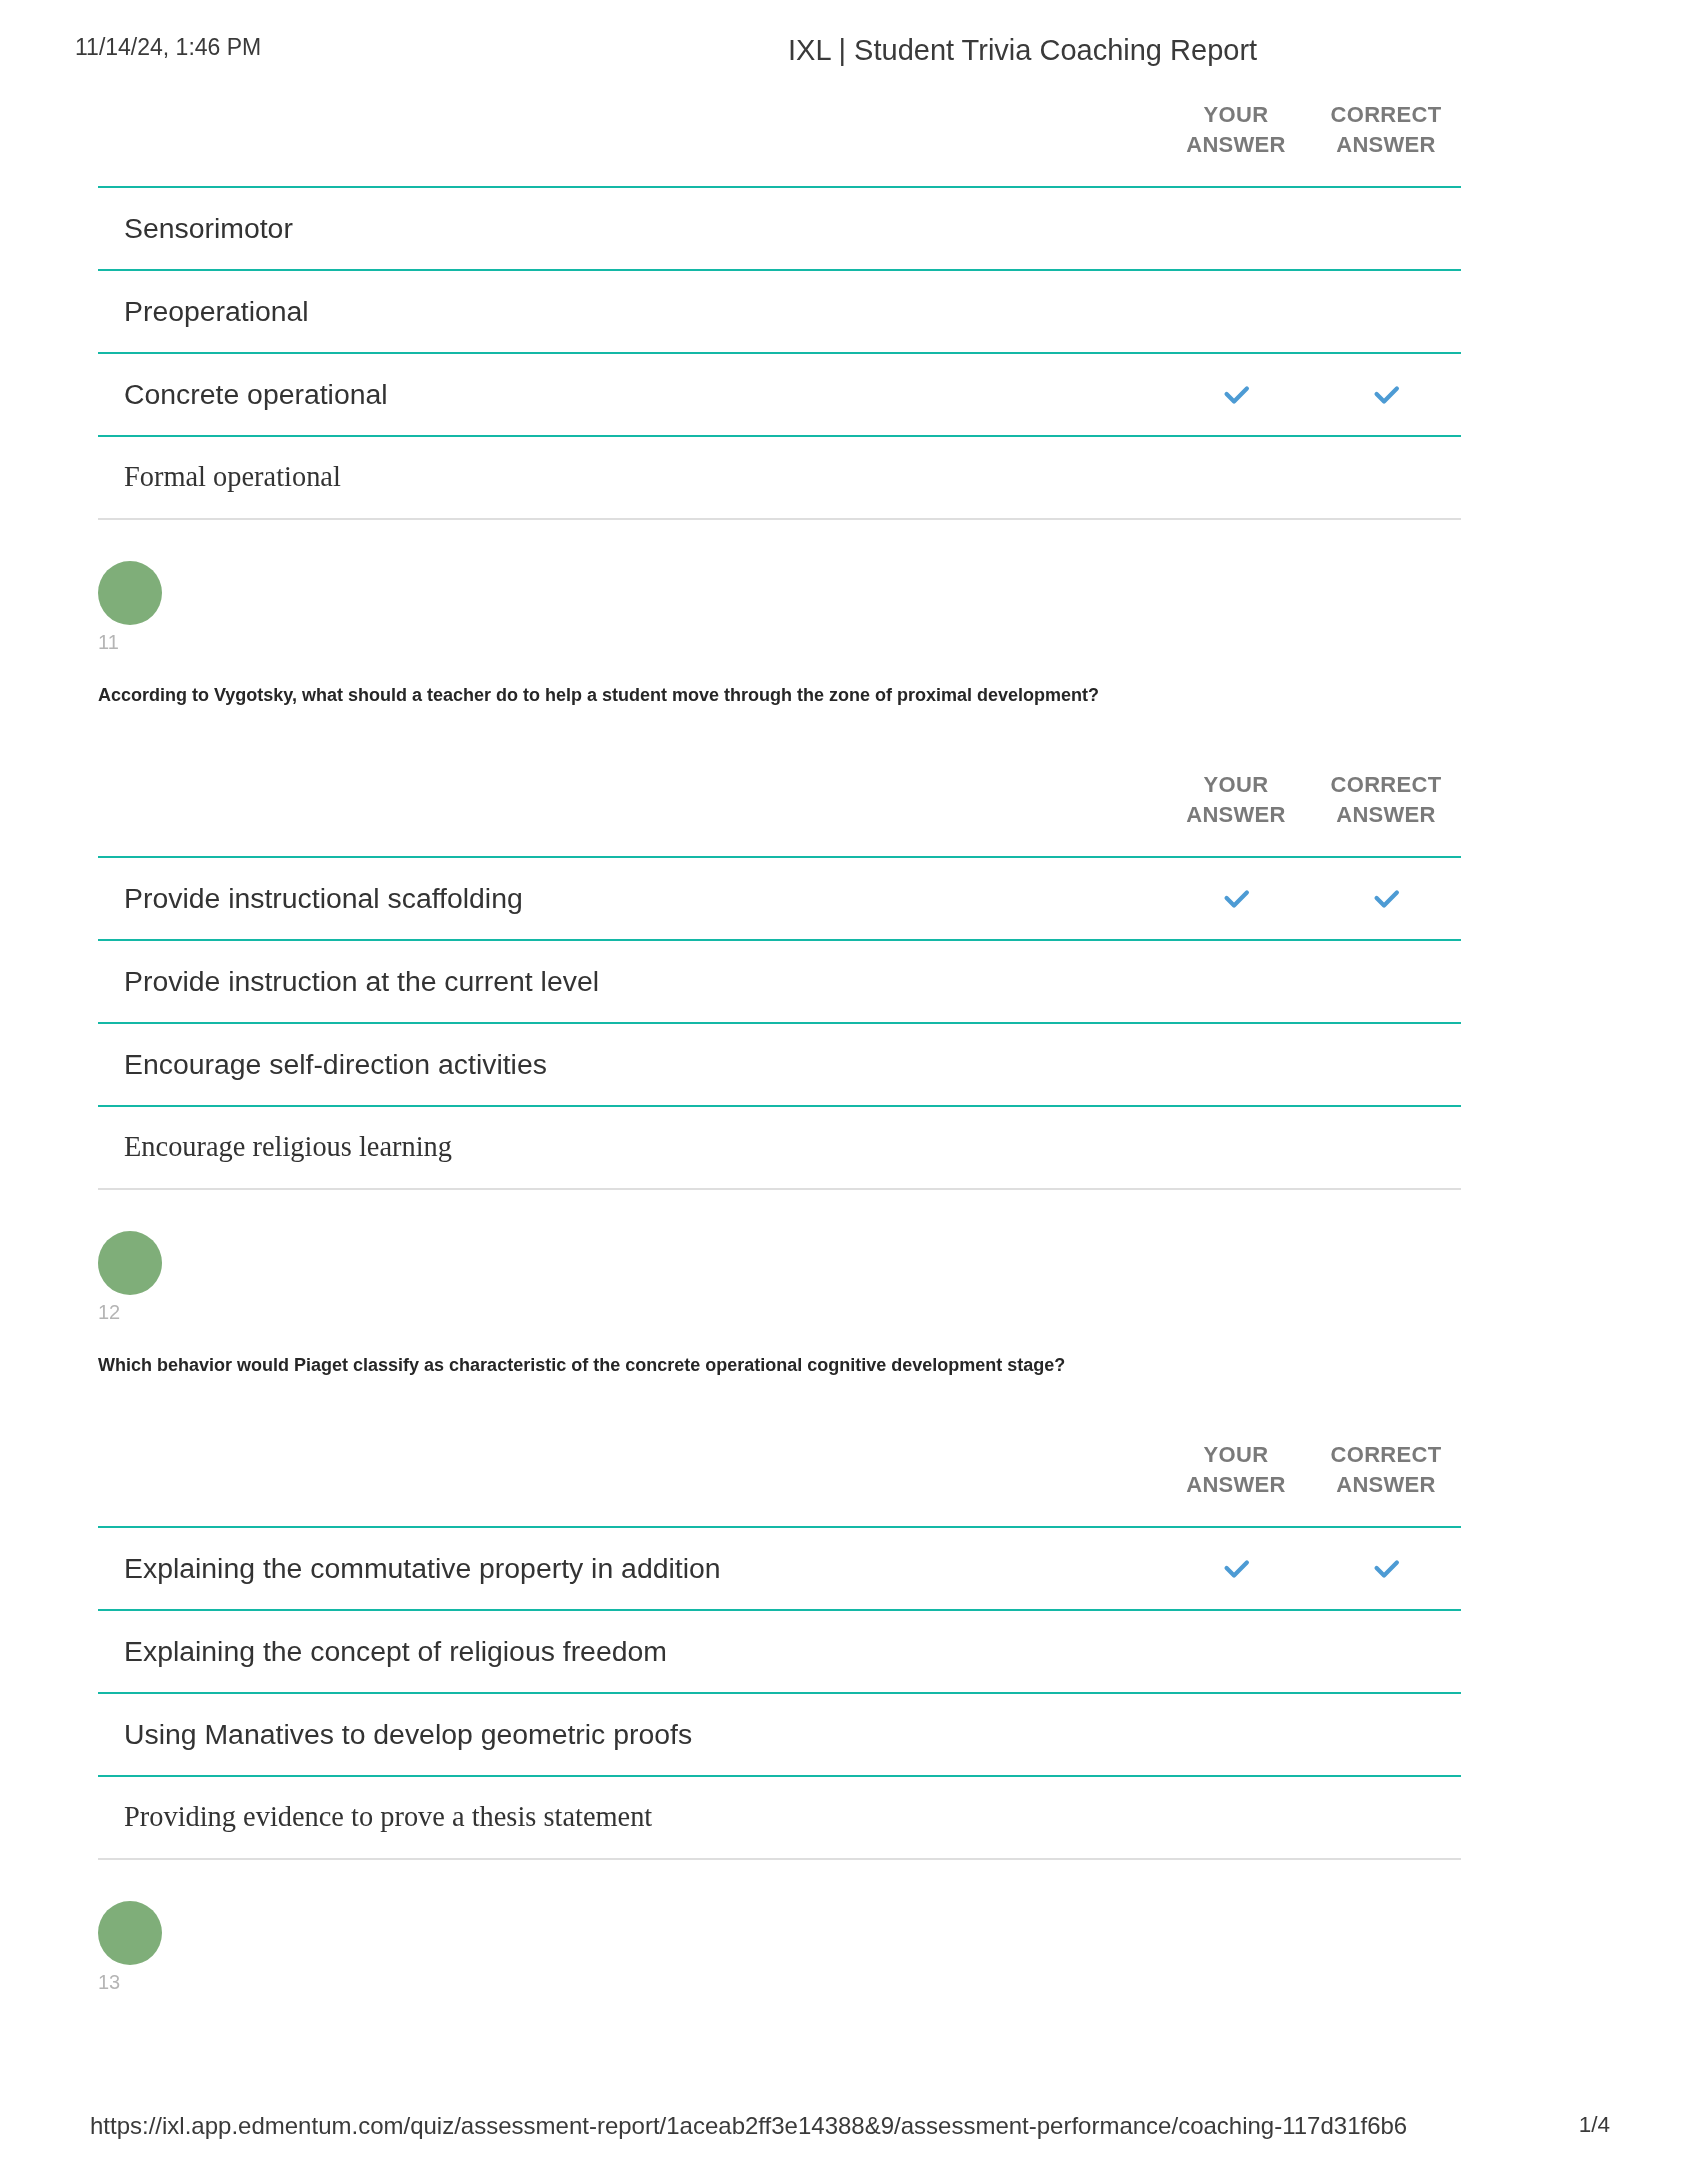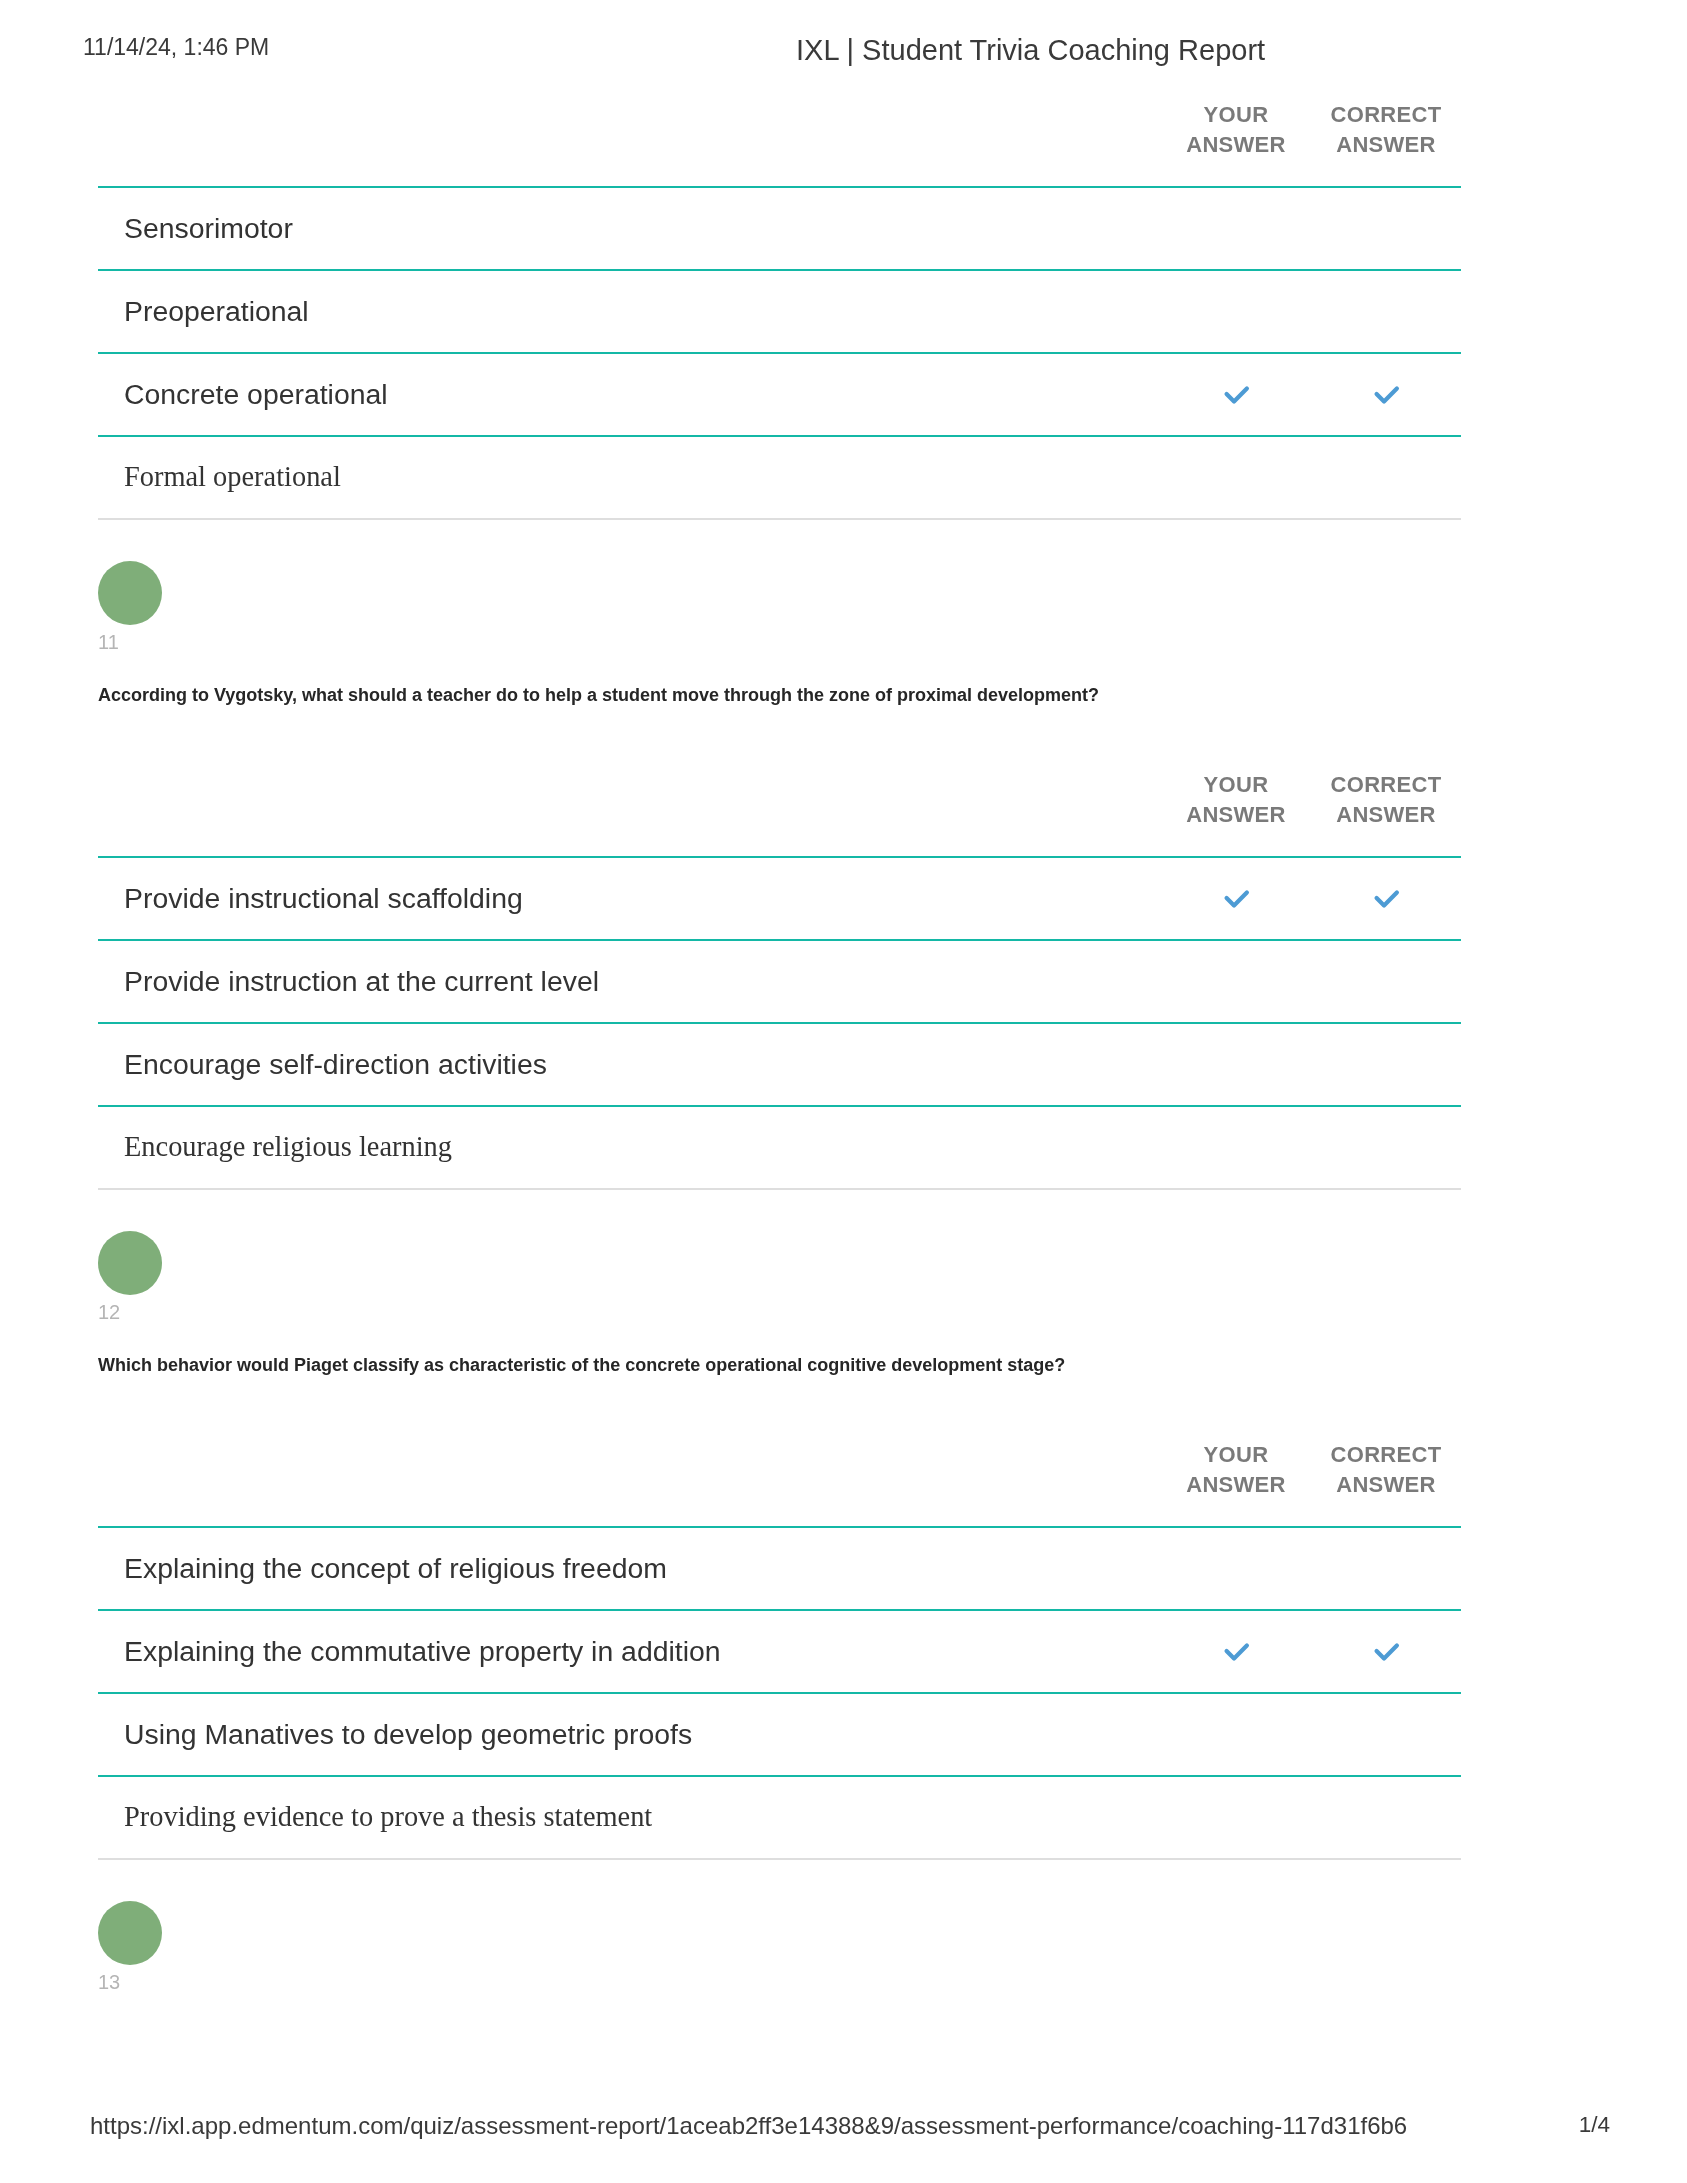--- a/index.html
+++ b/index.html
@@ -6,21 +6,21 @@
   html,body{margin:0;padding:0;}
   body{
     width:1687px;height:2183px;background:#ffffff;
     font-family:"Liberation Sans",sans-serif;
     -webkit-font-smoothing:antialiased;
     overflow:hidden;position:relative;
   }
   .page{position:absolute;inset:0;}
 
   
-  .print-header{position:absolute;top:34px;left:12px;width:1496px;height:30px;}
+  .print-header{position:absolute;top:34px;left:4px;width:1496px;height:30px;}
   .ph-left{position:absolute;left:71px;top:0;font-size:23px;color:#3a3a3a;white-space:nowrap;}
   .ph-center{position:absolute;left:784px;top:0;font-size:29px;color:#3a3a3a;white-space:nowrap;}
 
   
   .print-footer{position:absolute;top:2112px;left:0;width:1687px;height:30px;}
   .pf-left{position:absolute;left:90px;top:0;font-size:24px;color:#3a3a3a;white-space:nowrap;}
   .pf-right{position:absolute;right:77px;top:0;font-size:22.5px;color:#3a3a3a;}
 
   
   .content{position:absolute;left:98px;top:97px;width:1362px;}
@@ -151,32 +151,32 @@
           </colgroup>
           <thead>
             <tr>
               <th></th>
               <th>YOUR<br>ANSWER</th>
               <th>CORRECT<br>ANSWER</th>
             </tr>
           </thead>
           <tbody>
             <tr>
+              <td>Explaining the commutative property in addition</td>
+              <td class="c"><svg class="check" viewBox="0 0 24 24">
+                  <path d="M9.55 17.6 4.3 12.35a1.5 1.5 0 0 1 0-2.12 1.5 1.5 0 0 1 2.12 0l4.19 4.19 8.0-8.0a1.5 1.5 0 0 1 2.12 0 1.5 1.5 0 0 1 0 2.12L11.67 17.6a1.5 1.5 0 0 1-2.12 0z" fill="#4d9bd4"></path>
+                </svg></td>
+              <td class="c"><svg class="check" viewBox="0 0 24 24">
+                  <path d="M9.55 17.6 4.3 12.35a1.5 1.5 0 0 1 0-2.12 1.5 1.5 0 0 1 2.12 0l4.19 4.19 8.0-8.0a1.5 1.5 0 0 1 2.12 0 1.5 1.5 0 0 1 0 2.12L11.67 17.6a1.5 1.5 0 0 1-2.12 0z" fill="#4d9bd4"></path>
+                </svg></td>
+            </tr>
+            <tr>
               <td>Explaining the concept of religious freedom</td>
               <td class="c"></td>
               <td class="c"></td>
-            </tr>
-            <tr>
-              <td>Explaining the commutative property in addition</td>
-              <td class="c"><svg class="check" viewBox="0 0 24 24">
-                  <path d="M9.55 17.6 4.3 12.35a1.5 1.5 0 0 1 0-2.12 1.5 1.5 0 0 1 2.12 0l4.19 4.19 8.0-8.0a1.5 1.5 0 0 1 2.12 0 1.5 1.5 0 0 1 0 2.12L11.67 17.6a1.5 1.5 0 0 1-2.12 0z" fill="#4d9bd4"></path>
-                </svg></td>
-              <td class="c"><svg class="check" viewBox="0 0 24 24">
-                  <path d="M9.55 17.6 4.3 12.35a1.5 1.5 0 0 1 0-2.12 1.5 1.5 0 0 1 2.12 0l4.19 4.19 8.0-8.0a1.5 1.5 0 0 1 2.12 0 1.5 1.5 0 0 1 0 2.12L11.67 17.6a1.5 1.5 0 0 1-2.12 0z" fill="#4d9bd4"></path>
-                </svg></td>
             </tr>
             <tr>
               <td>Using Manatives to develop geometric proofs</td>
               <td class="c"></td>
               <td class="c"></td>
             </tr>
             <tr>
               <td>Providing evidence to prove a thesis statement</td>
               <td class="c"></td>
               <td class="c"></td>

